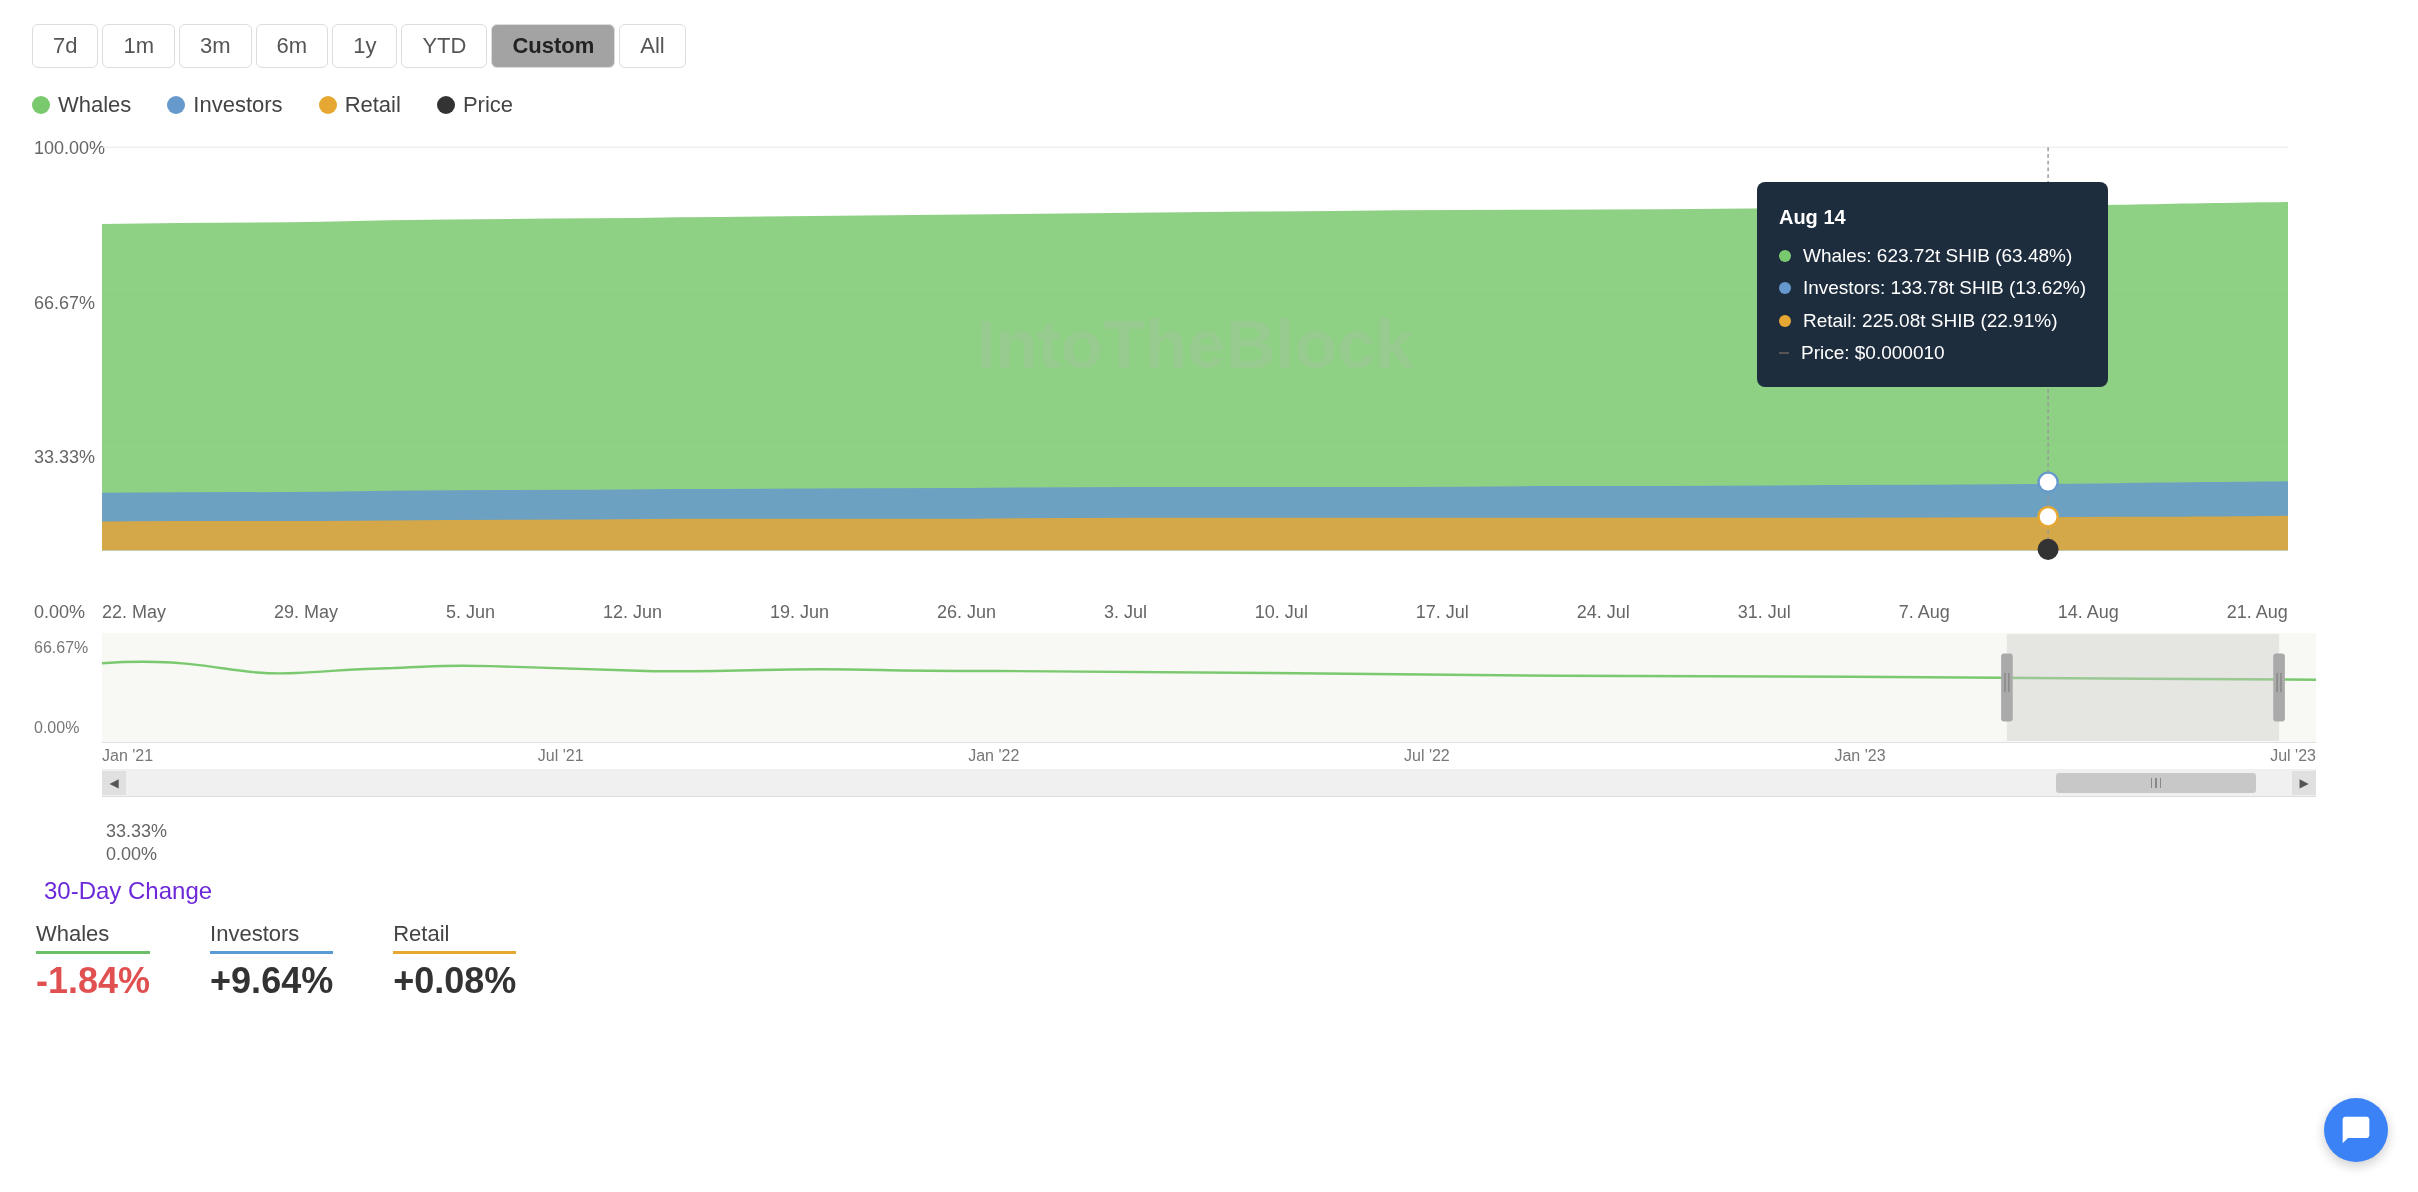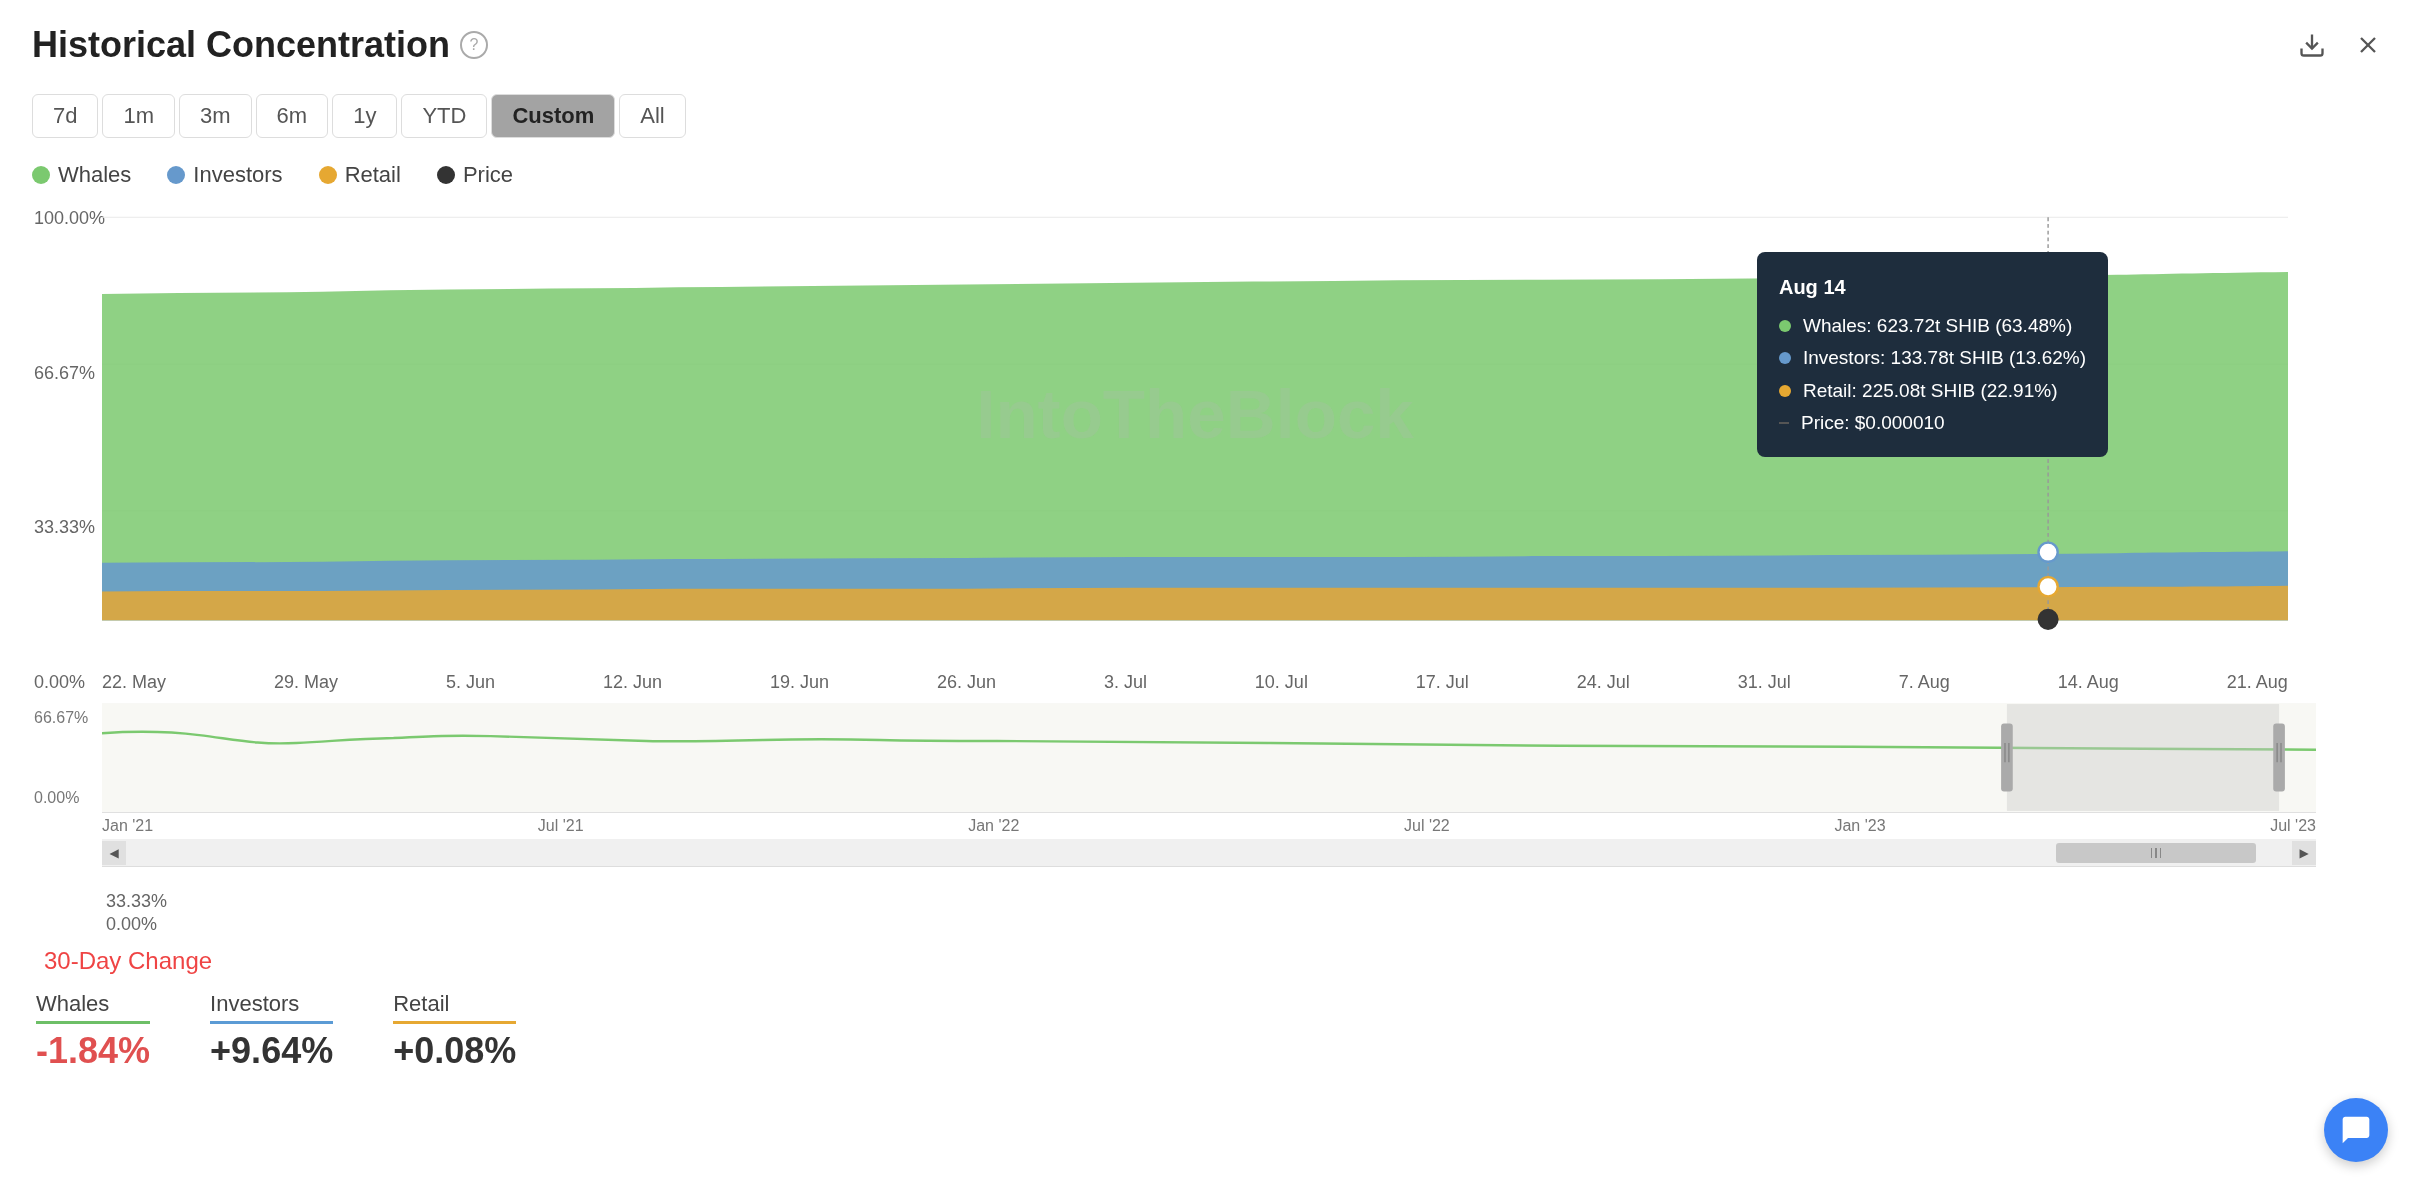--- a/index.html
+++ b/index.html
@@ -271,41 +271,20 @@
       font-size: 18px;
       color: #666;
       text-align: right;
     }
   </style>
 </head>
 <body>
 
 <div class="page-container">
 
-  <div class="header">
-    <div class="header-left">
-      <h1 class="page-title">Historical Concentration</h1>
-      <div class="help-icon">?</div>
-    </div>
-    <div class="header-actions">
-      <div class="action-icon">
-        <svg width="28" height="28" viewBox="0 0 24 24" fill="none" stroke="#555" stroke-width="2">
-          <path d="M21 15v4a2 2 0 01-2 2H5a2 2 0 01-2-2v-4"></path>
-          <polyline points="7 10 12 15 17 10"></polyline>
-          <line x1="12" y1="15" x2="12" y2="3"></line>
-        </svg>
-      </div>
-      <div class="action-icon">
-        <svg width="28" height="28" viewBox="0 0 24 24" fill="none" stroke="#555" stroke-width="2">
-          <line x1="18" y1="6" x2="6" y2="18"></line>
-          <line x1="6" y1="6" x2="18" y2="18"></line>
-        </svg>
-      </div>
-    </div>
-  </div>
 
   <div class="time-buttons">
     <button class="time-btn">7d</button>
     <button class="time-btn">1m</button>
     <button class="time-btn">3m</button>
     <button class="time-btn">6m</button>
     <button class="time-btn">1y</button>
     <button class="time-btn">YTD</button>
     <button class="time-btn active">Custom</button>
     <button class="time-btn">All</button>
@@ -461,21 +440,21 @@
       </div>
       <div class="scroll-arrow right">▶</div>
     </div>
   </div>
 
   <div class="change-section">
     <div style="position:relative; margin-left:70px;">
       <div style="font-size:18px; color:#666; margin-bottom:2px;">33.33%</div>
       <div style="font-size:18px; color:#666; margin-bottom:12px;">0.00%</div>
     </div>
-    <div style="font-size:24px; color:#ef4444; margin-bottom:16px; margin-left:8px;">30-Day Change</div>
+    <div style="font-size:24px; color:#6d28d9; margin-bottom:16px; margin-left:8px;">30-Day Change</div>
     <div class="change-grid">
       <div class="change-col">
         <div class="change-col-label whales">Whales</div>
         <div class="change-value negative">-1.84%</div>
       </div>
       <div class="change-col">
         <div class="change-col-label investors">Investors</div>
         <div class="change-value positive">+9.64%</div>
       </div>
       <div class="change-col">

